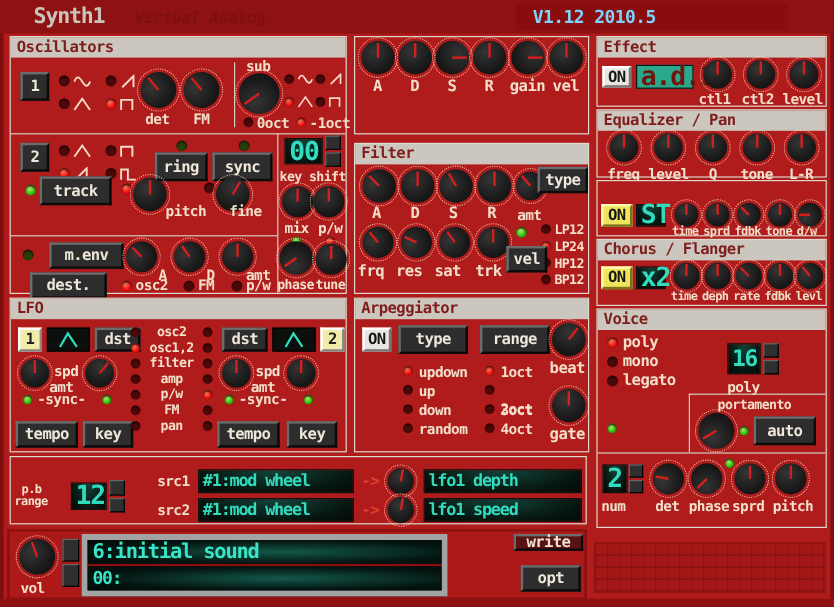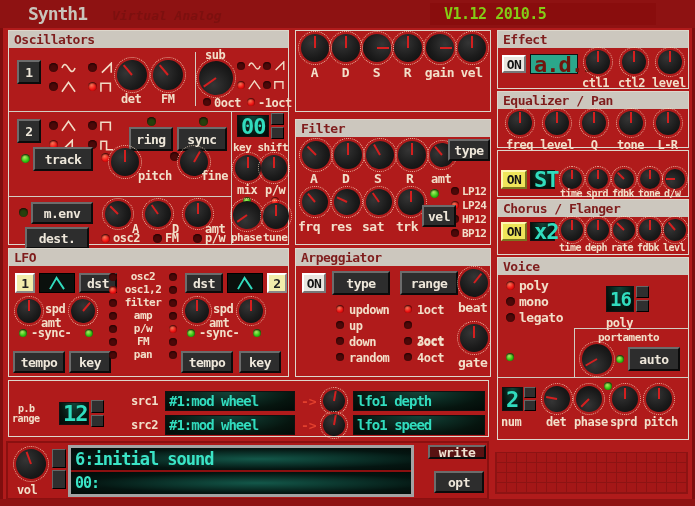--- a/index.html
+++ b/index.html
@@ -38,23 +38,23 @@
 .wcell .led{position:relative}
 svg.wv{stroke:#f2dcc6;stroke-width:1.7;fill:none}
 .wbox{position:absolute;background:#0b100d;border:1px solid #000;display:flex;align-items:center;justify-content:center}
 .drow{position:absolute;left:100px;width:68px;height:13px;display:flex;align-items:center;justify-content:space-between}
 .drow .led{position:relative}
 .drow .lbl{position:relative;flex:1;text-align:center}
 .grid{position:absolute;background-image:repeating-linear-gradient(0deg,#8d1313 0 1px,transparent 1px 10px),repeating-linear-gradient(90deg,#8d1313 0 1px,transparent 1px 10px);background-color:#a41717;border:1px solid #8d1313}
 .top{position:absolute;left:0;top:0;width:695px;height:28px;background:#8e1212}
 .title{position:absolute;left:28px;top:3px;color:#c9c4bb;font:bold 18px "DejaVu Sans Mono",monospace;letter-spacing:-1px}
 .subtitle{position:absolute;left:112px;top:8px;color:#7c100f;font:bold italic 13px "DejaVu Sans Mono",monospace}
-.ver{position:absolute;left:430px;top:3px;width:226px;height:22px;background:#890d0d;color:#84cc16;font:bold 15px/22px "DejaVu Sans Mono",monospace;padding-left:14px;letter-spacing:-.5px}
+.ver{position:absolute;left:430px;top:3px;width:226px;height:22px;background:#890d0d;color:#7dd3fc;font:bold 15px/22px "DejaVu Sans Mono",monospace;padding-left:14px;letter-spacing:-.5px}
 .bbar{position:absolute;left:6px;top:441px;width:483px;height:59px;border:2px solid #8a1010;background:#ad1919}
-.pwrap{position:absolute;left:60px;top:2px;width:346px;height:52px;background:#020202;border:3px solid #a3a3a3;display:flex;flex-direction:column}
+.pwrap{position:absolute;left:60px;top:2px;width:305px;height:52px;background:#020202;border:5px solid #a3a3a3;display:flex;flex-direction:column}
 .pline{flex:1;display:flex;align-items:center;background:radial-gradient(ellipse at 55% 50%,#13584a,#041511 65%,#020a07);color:#3ae4c6;font:bold 17px "DejaVu Sans Mono",monospace;padding-left:4px;letter-spacing:-1px}
 .pdiv{height:2px;background:#8a1010}
 .arrow{position:absolute;color:#e2402e;font:bold 13px "DejaVu Sans Mono",monospace}
 .bot{position:absolute;left:0;top:499px;width:695px;height:7px;background:#8e1212}
 </style>
 </head>
 <body>
 
 <div id="root">
   <div class="top">
@@ -166,24 +166,24 @@
       <i class="led g" style="left:190px;top:69px" data-lit="false"></i>
       <div class="btn" style="left:120px;top:79px;width:44px;height:24px">ring</div>
       <div class="btn" style="left:168px;top:79px;width:50px;height:24px">sync</div>
       <i class="led g" style="left:12px;top:106px" data-lit="true"></i>
       <div class="btn" style="left:24px;top:99px;width:60px;height:24px">track</div>
       <i class="led" style="left:92px;top:105px" data-lit="true"></i>
       <span class="knob k28" style="left: 102px; top: 100px; transform: rotate(0deg);"></span>
       <span class="lbl" style="left:129px;top:121px">pitch</span>
       <i class="led" style="left:161px;top:104px" data-lit="false"></i>
       <span class="knob k28" style="left: 171px; top: 100px; transform: rotate(30deg);"></span>
-      <span class="lbl" style="left:192px;top:121px">fine</span>
+      <span class="lbl" style="left:182px;top:121px">fine</span>
 
       <i class="led g" style="left:10px;top:160px" data-lit="false"></i>
-      <div class="btn" style="left:22px;top:154px;width:62px;height:22px">m.env</div>
+      <div class="btn" style="left:32px;top:154px;width:62px;height:22px">m.env</div>
       <span class="knob k26" style="left: 96px; top: 153px; transform: rotate(-45deg);"></span>
       <span class="lbl" style="left:123px;top:174px">A</span>
       <span class="knob k26" style="left: 136px; top: 153px; transform: rotate(-35deg);"></span>
       <span class="lbl" style="left:163px;top:174px">D</span>
       <span class="knob k26" style="left: 176px; top: 153px; transform: rotate(0deg);"></span>
       <span class="lbl" style="left:196px;top:174px">amt</span>
       <div class="btn" style="left:16px;top:179px;width:64px;height:22px">dest.</div>
       <i class="led" style="left:92px;top:186px" data-lit="true"></i>
       <span class="lbl" style="left:104px;top:183px">osc2</span>
       <i class="led" style="left:144px;top:186px" data-lit="false"></i>

